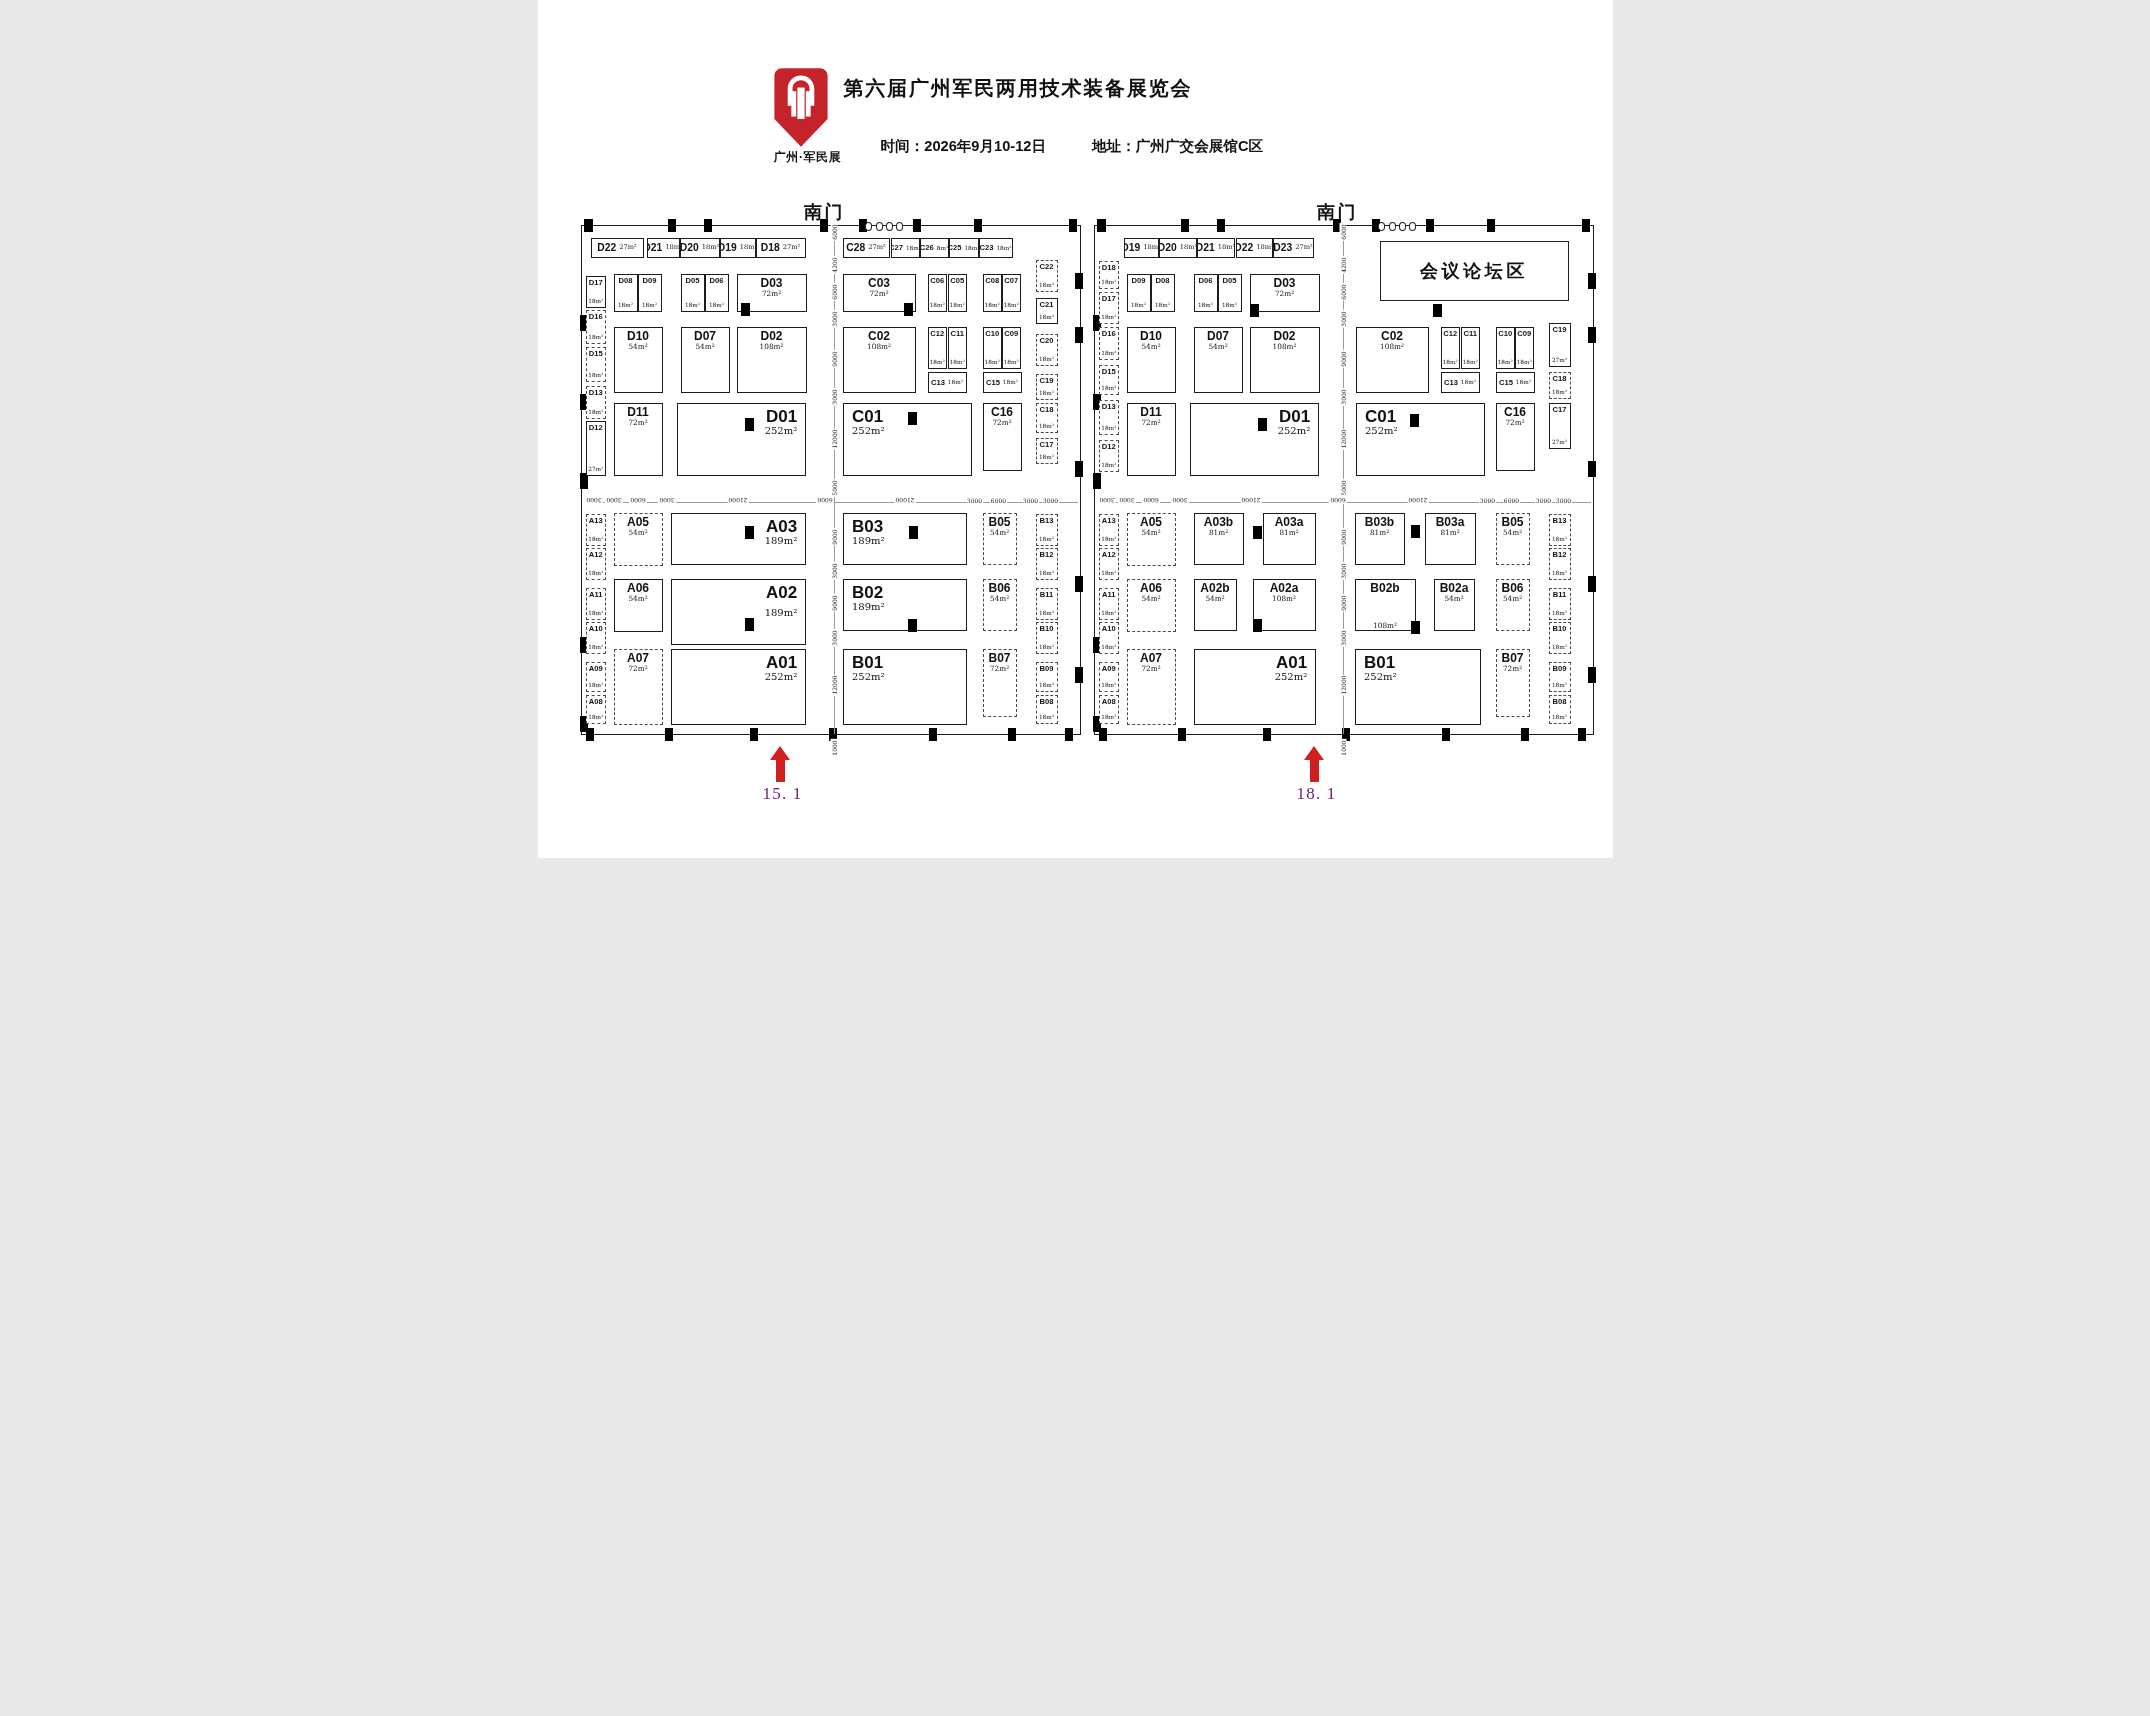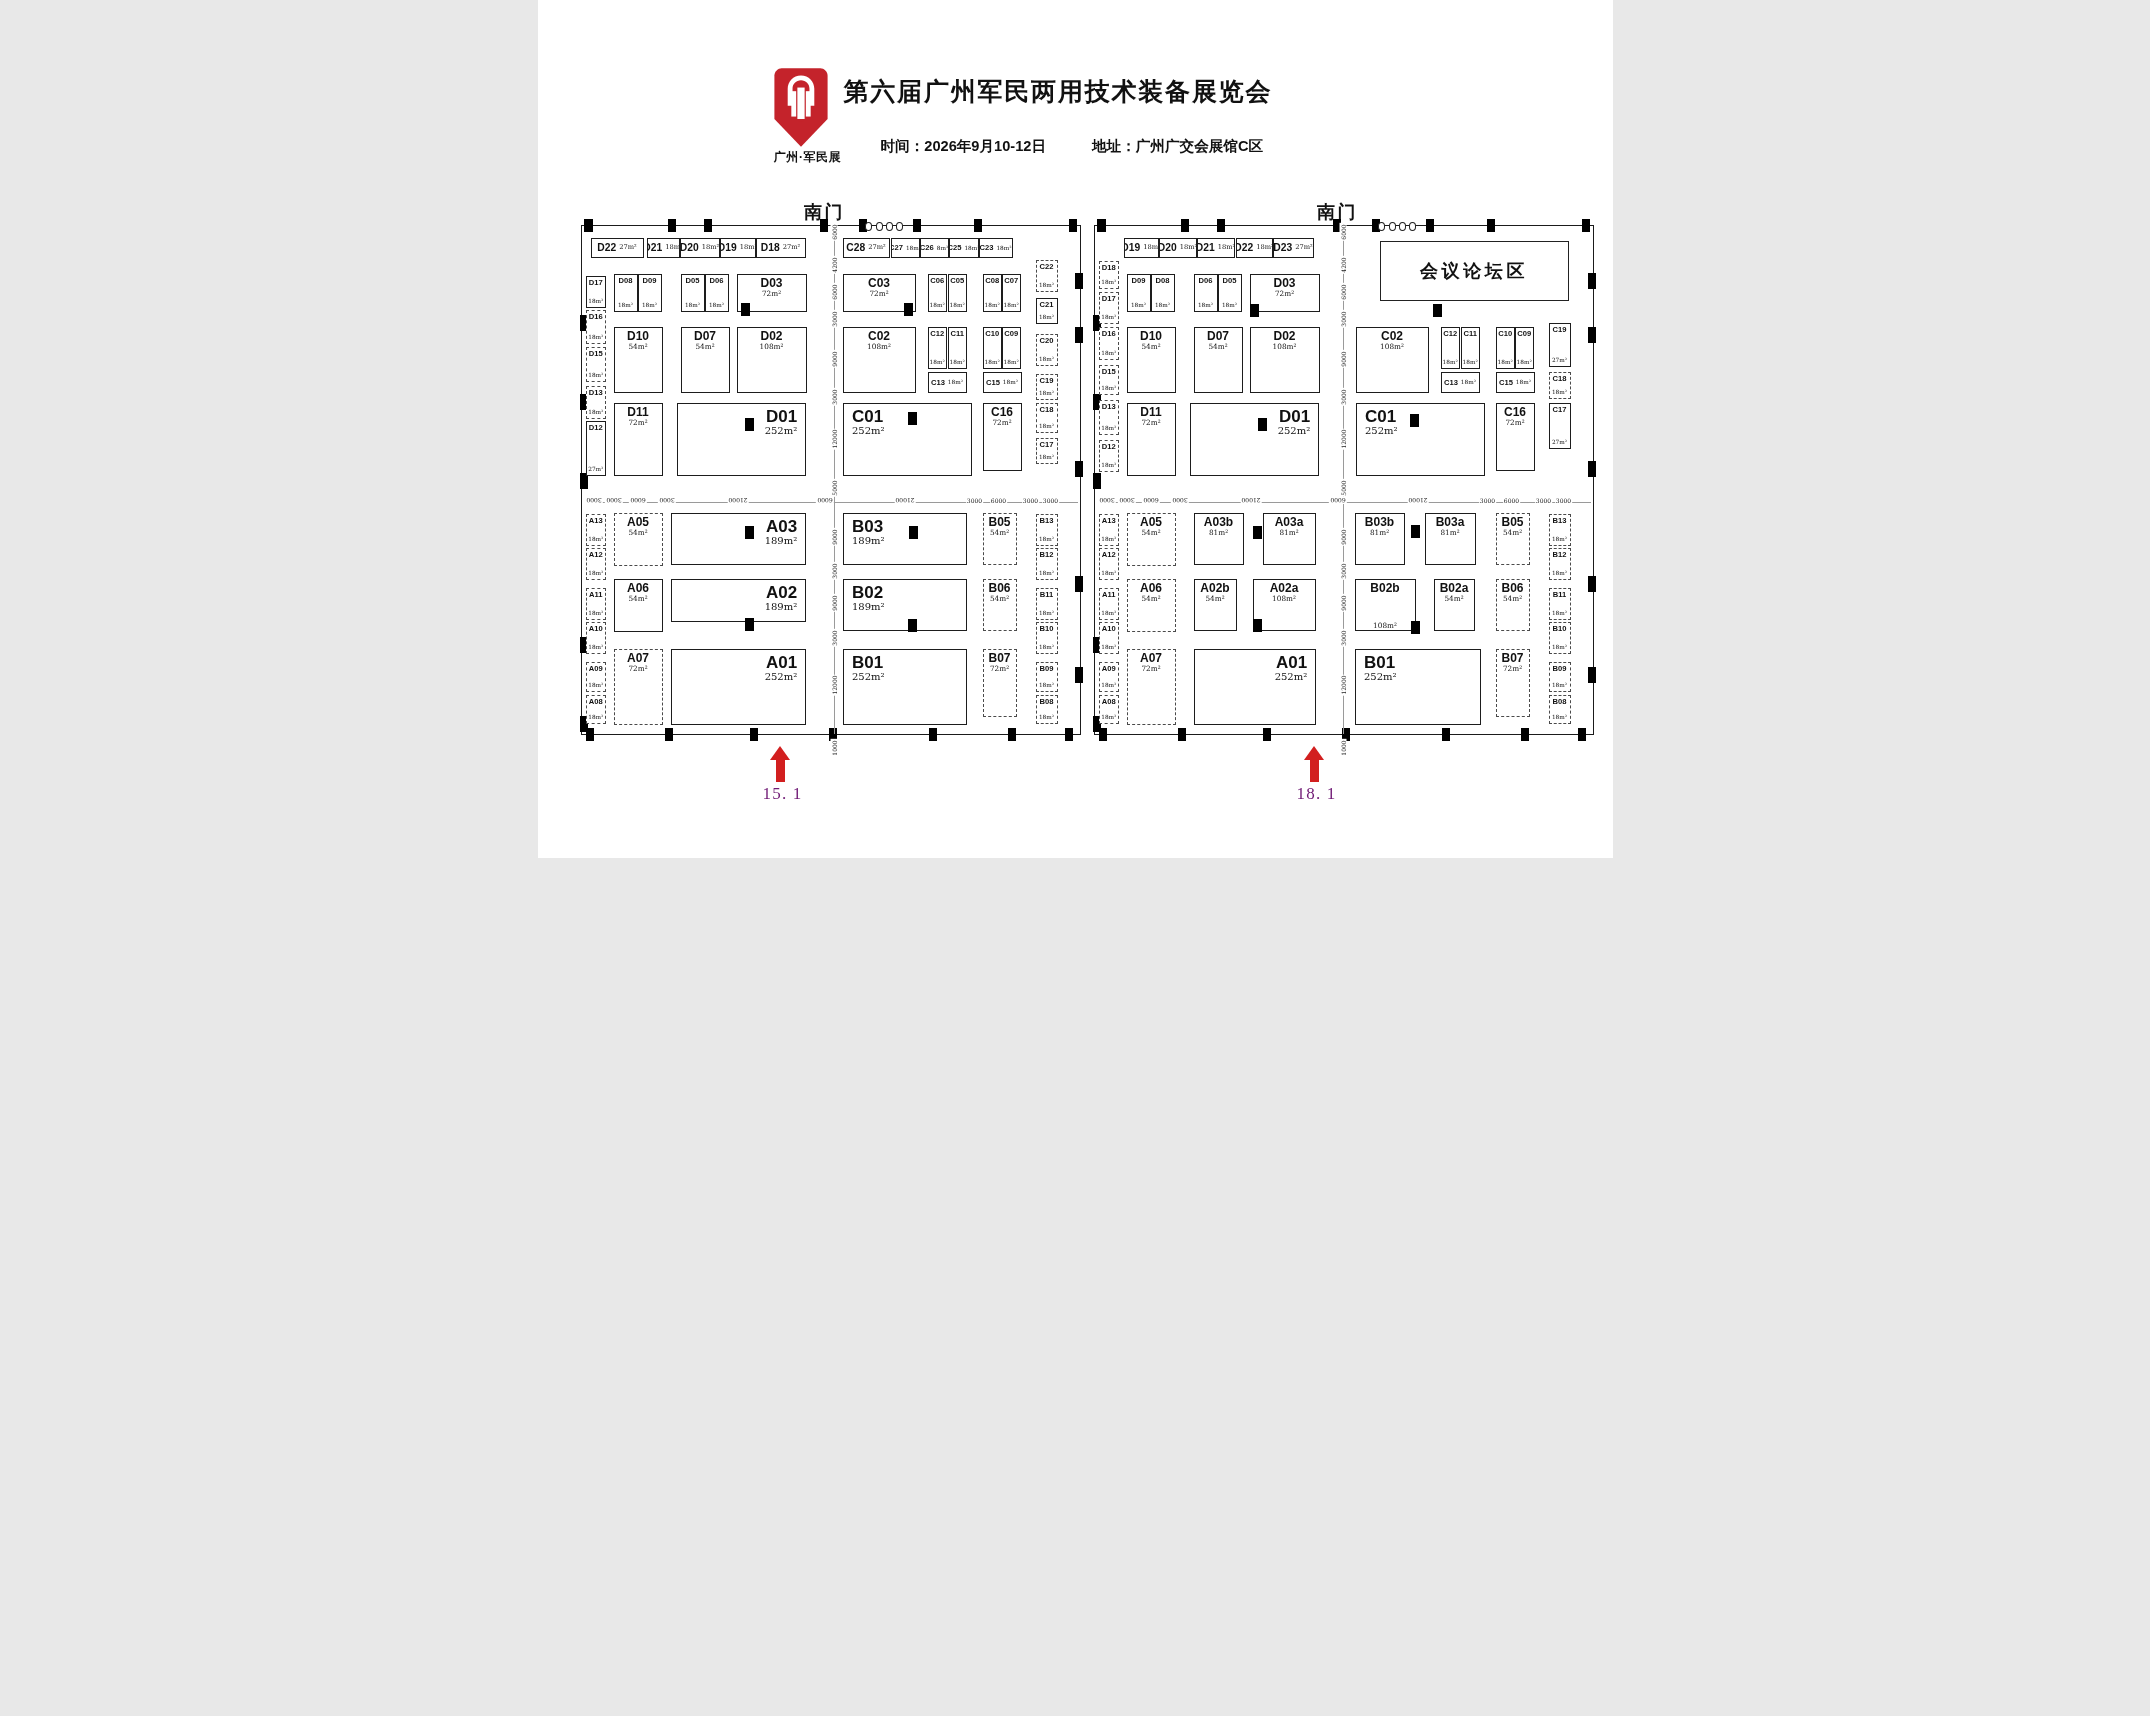--- a/index.html
+++ b/index.html
@@ -2,21 +2,21 @@
 <html style="font-size:9.7px"><head>
 <meta charset="utf-8">
 <style>
   html,body{margin:0;padding:0;background:#e8e8e8;}
   .page{position:relative;width:1075px;height:858px;background:#ffffff;margin:0 auto;overflow:hidden;
         font-family:"Liberation Sans",sans-serif;color:#111;}
   
   .logo{position:absolute;left:235px;top:67px;width:56px;height:81px;}
   .logo-sub{position:absolute;left:217px;top:149px;width:106px;text-align:center;
             font-size:12px;font-weight:bold;letter-spacing:0.6px;}
-  .main-title{position:absolute;left:306px;top:75px;width:668px;font-size:25px;font-weight:900;
+  .main-title{position:absolute;left:306px;top:75px;width:668px;font-size:20px;font-weight:900;
               letter-spacing:1.8px;white-space:nowrap;}
   .sub-title{position:absolute;left:343px;top:137px;display:flex;gap:46px;
              font-size:14.6px;font-weight:bold;white-space:nowrap;}
   
   .halls{position:absolute;left:0;top:200px;width:1075px;height:619px;}
   .hall{position:absolute;top:0;width:504px;height:613px;}
   .hall-left{left:42px;} .hall-right{left:555px;}
   .gate{position:absolute;top:0px;transform:translateX(-50%);font-size:18px;font-weight:bold;letter-spacing:2.4px;}
   .wall{position:absolute;background:#1b1b1b;}
   .wall-top{left:1.2px;top:25px;width:500px;height:1.2px;}
@@ -335,21 +335,21 @@
           <span class="ba">54m²</span>
         </div>
         <div class="booth lab-top sz-lg dashed" style="left: 34px; top: 449px; width: 49px; height: 76px;">
           <span class="bn">A07</span>
           <span class="ba">72m²</span>
         </div>
         <div class="booth lab-tr sz-xl" style="left: 91px; top: 313px; width: 135px; height: 52px;">
           <span class="bn">A03</span>
           <span class="ba">189m²</span>
         </div>
-        <div class="booth lab-tr sz-xl" style="left: 91px; top: 379px; width: 135px; height: 43px;">
+        <div class="booth lab-tr sz-xl" style="left: 91px; top: 379px; width: 135px; height: 66px; gap: 6px;">
           <span class="bn">A02</span>
           <span class="ba">189m²</span>
         </div>
         <div class="booth lab-tr sz-xl" style="left: 91px; top: 449px; width: 135px; height: 76px;">
           <span class="bn">A01</span>
           <span class="ba">252m²</span>
         </div>
         <div class="booth lab-tl sz-xl" style="left: 263px; top: 313px; width: 124px; height: 52px;">
           <span class="bn">B03</span>
           <span class="ba">189m²</span>

